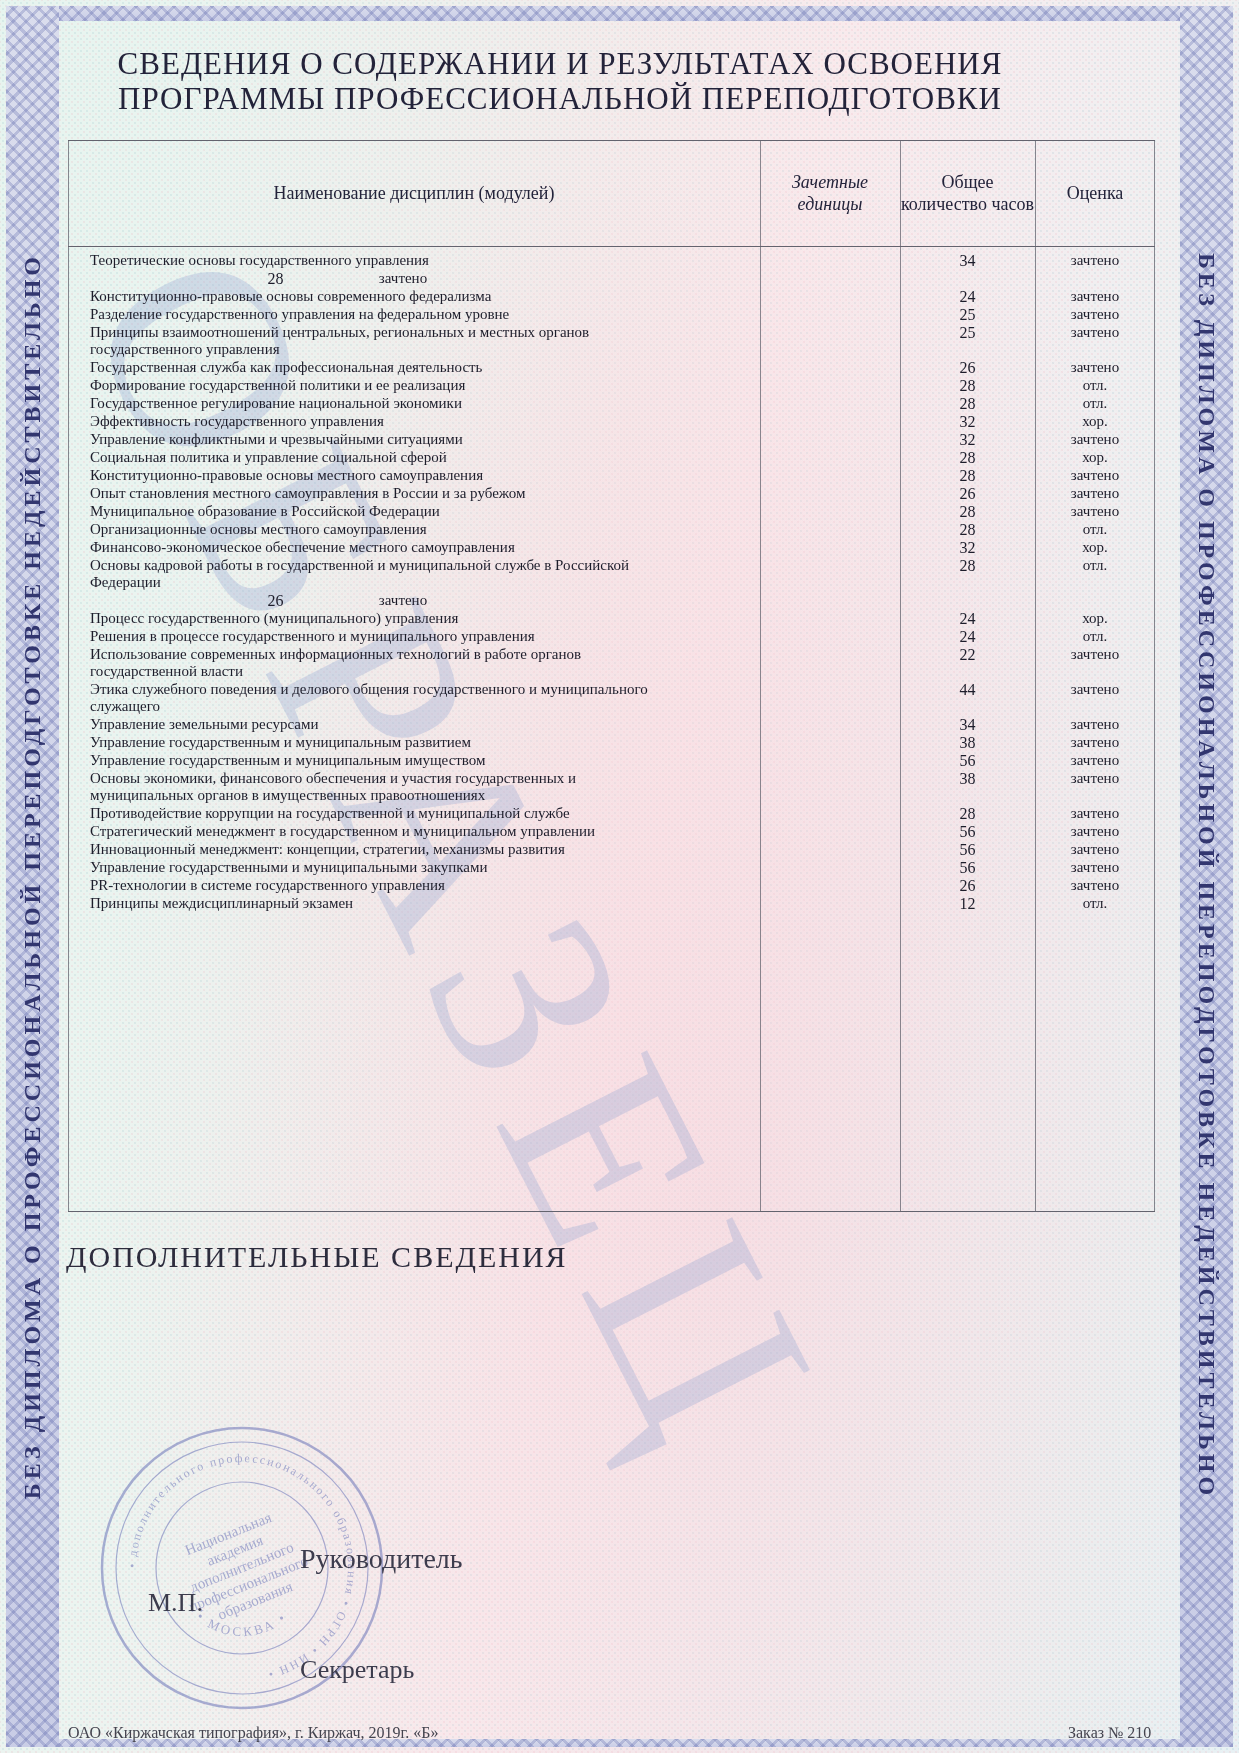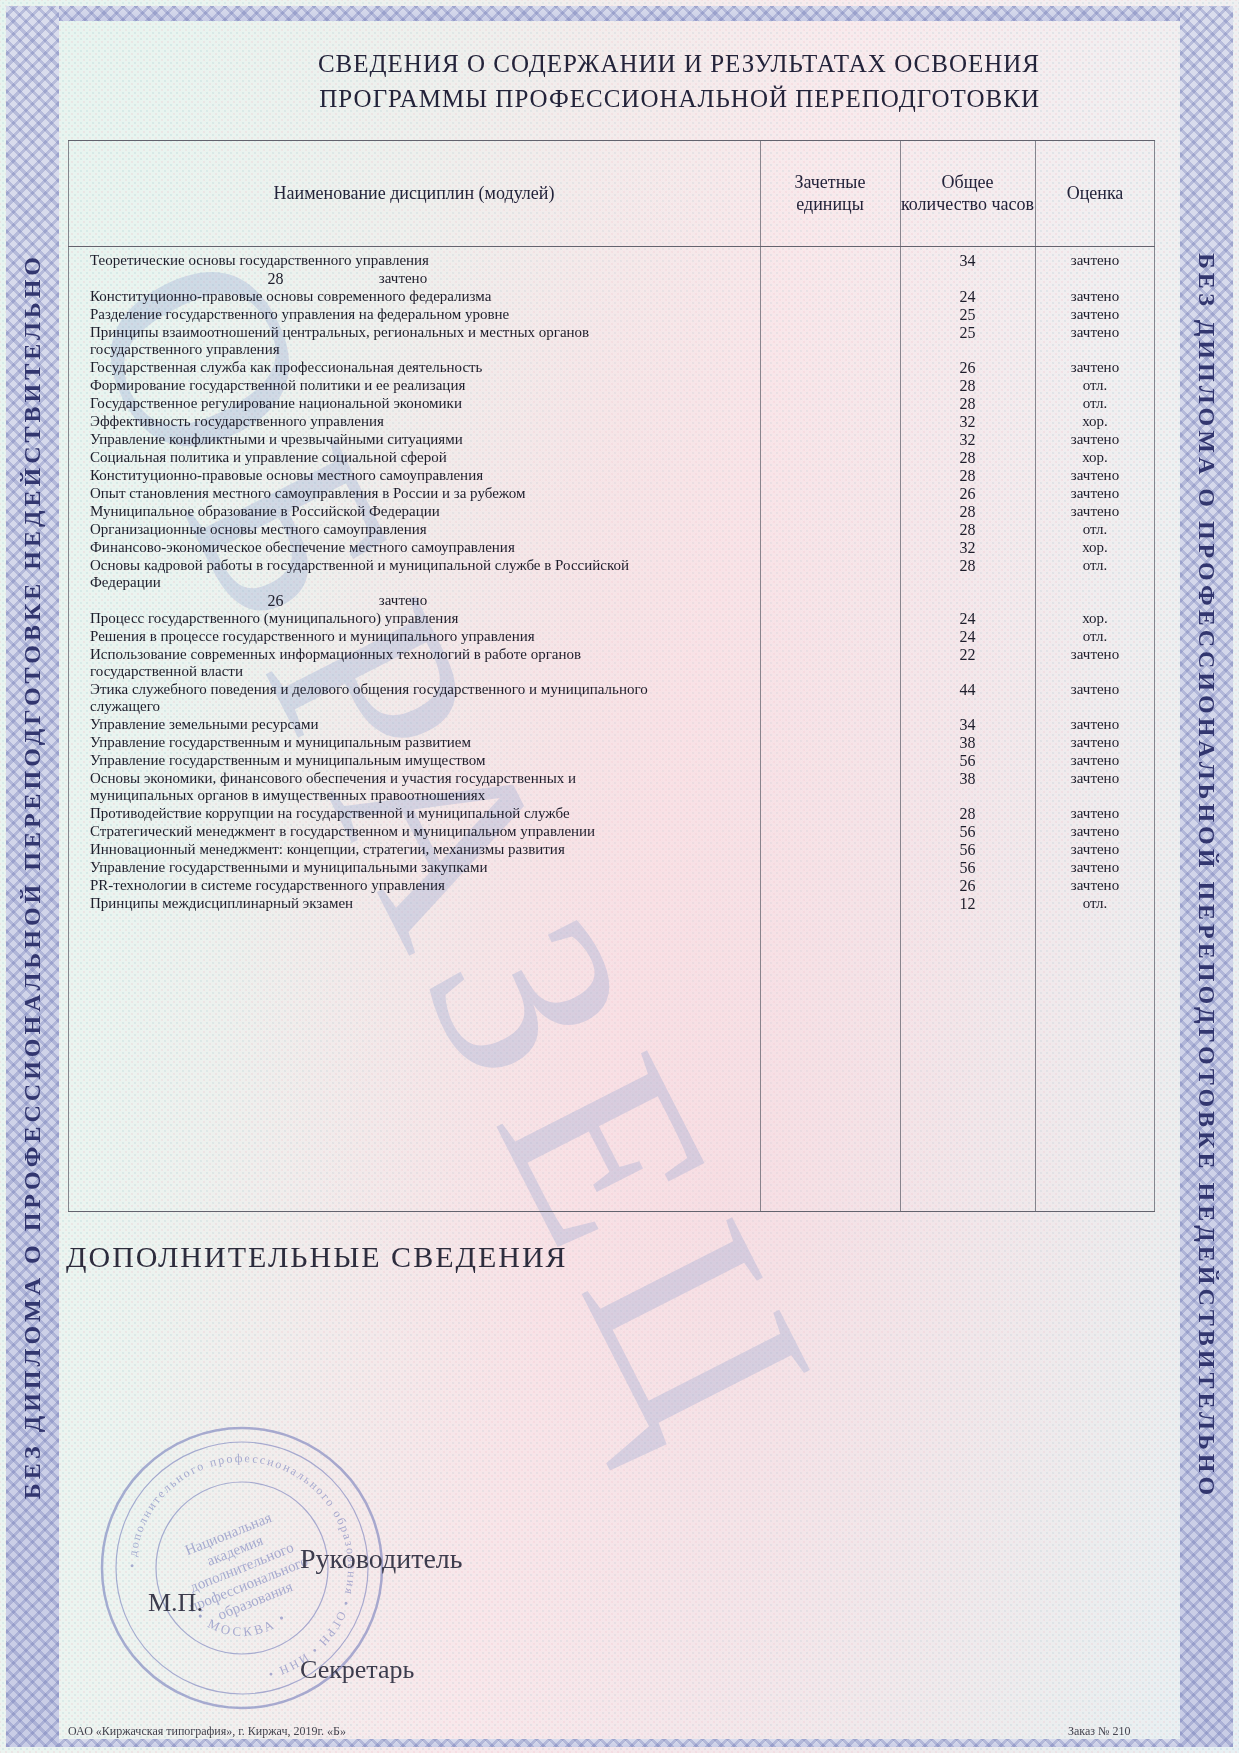--- a/index.html
+++ b/index.html
@@ -37,49 +37,49 @@
   
   .watermark{
     position:absolute; left:292px; top:208px; z-index:1; pointer-events:none;
     transform:rotate(63deg); transform-origin:0 0;
     font-size:258px; letter-spacing:30px; font-weight:400;
     color:rgba(143,163,207,.30); white-space:nowrap;
   }
   
   .title{
     position:absolute; left:80px; top:46px; width:960px; z-index:2;
-    text-align:right; font-size:25px; line-height:35px; letter-spacing:1px;
+    text-align:center; font-size:31px; line-height:35px; letter-spacing:1px;
     color:#23233a; font-weight:500;
   }
   
   .tbl{ position:absolute; left:68px; top:140px; width:1087px; height:1072px; z-index:2;padding-left:6px; }
   .tbl .hline,.tbl .vline{ position:absolute; background:#63636e; }
   .hline{ left:0; width:1087px; height:1px; }
   .vline{ top:0; width:1px; height:1072px; opacity:.75; }
   .thead{ position:absolute; left:0; top:0; width:1087px; height:106px; display:flex; align-items:center; }
   .th{ text-align:center; font-size:18px; line-height:22px; color:#23233a; }
-  .th1{ width:692px; } .th2{ width:140px; } .th3{ width:135px; } .th4{ width:120px; }
+  .th1{ width:692px; } .th2{ width:140px;font-style:italic; } .th3{ width:135px; } .th4{ width:120px; }
   .tbody{ position:absolute; left:0; top:112px; width:1087px; }
   .trow{ display:flex; align-items:flex-start; margin-bottom:1px; }
   .td{ font-size:15px; line-height:17px; color:#1d1d2b; }
   .td-name{ width:575px; padding:0 95px 0 22px; }
   .td-credits{ width:140px; text-align:center; }
   .td-hours{ width:135px; text-align:center; font-size:16px; }
   .td-grade{ width:120px; text-align:center; }
   
   .addl{
     position:absolute; left:66px; top:1240px; z-index:2;
     font-size:30px; letter-spacing:2px; color:#2c2c3d;
   }
   .sig{ position:absolute; z-index:3; color:#3c3c4d; }
   .sig-head{ left:300px; top:1543px; font-size:28px; }
   .sig-seal{ left:148px; top:1588px; font-size:26px; }
   .sig-secr{ left:300px; top:1655px; font-size:26px; }
   .stamp{ position:absolute; left:92px; top:1418px; z-index:2; opacity:.55; }
-  .footer{ position:absolute; z-index:3; top:1724px; font-size:12px; color:#44444f; }
+  .footer{ position:absolute; z-index:3; top:1724px; font-size:16px; color:#44444f; }
   .footer-left{ left:68px; }
   .footer-right{ left:1060px;margin-left:8px; }
 </style>
 </head>
 <body>
 
 <div class="page">
 
   <div class="band band-v band-left">
     <span class="band-text">БЕЗ ДИПЛОМА О ПРОФЕССИОНАЛЬНОЙ ПЕРЕПОДГОТОВКЕ НЕДЕЙСТВИТЕЛЬНО</span>

